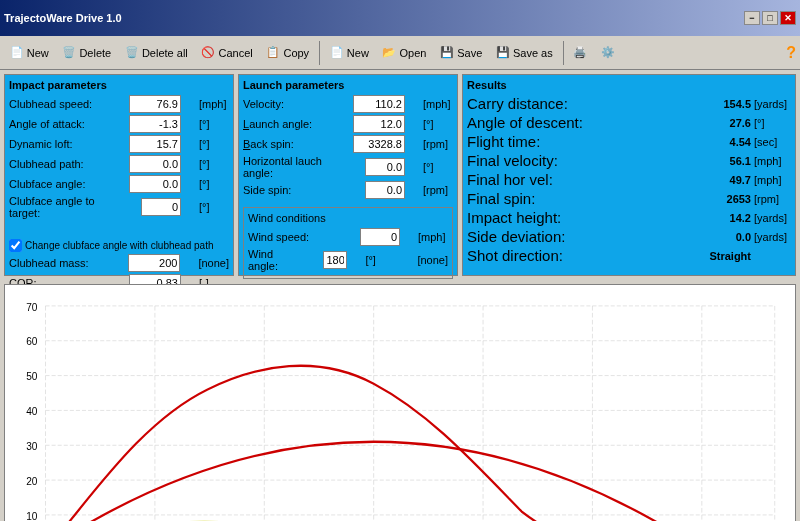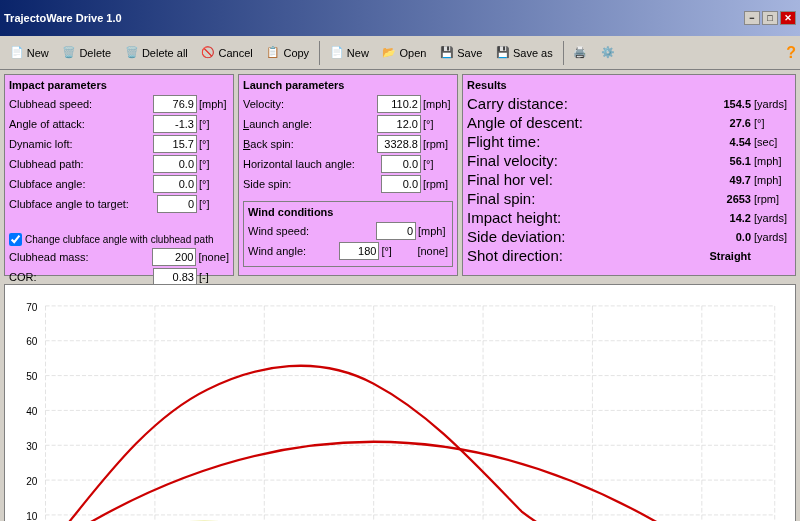--- a/index.html
+++ b/index.html
@@ -65,46 +65,46 @@
       margin: 0 2px;
     }
     .main-content {
       display: flex;
       gap: 4px;
       padding: 4px;
       height: 210px;
     }
     .panel {
       border: 1px solid #808080;
-      background: #f0abfc;
+      background: #0ea5e9;
       padding: 4px;
       position: relative;
     }
     .panel-title {
       font-weight: bold;
       margin-bottom: 4px;
       font-size: 11px;
     }
     .impact-panel { width: 230px; }
     .launch-panel { width: 220px; }
     .results-panel { flex: 1; }
     .field-row {
       display: flex;
       align-items: center;
       margin-bottom: 2px;
-      gap: 2px;
+      gap: 18px;
     }
     .field-label {
       font-size: 11px;
       color: #000;
       min-width: 0;
       flex: 1;
     }
     .field-input {
-      width: 44px;
+      width: 52px;
       height: 18px;
       border: 1px solid #808080;
       background: white;
       font-size: 11px;
       padding: 0 2px;
       text-align: right;
     }
     .field-unit {
       font-size: 11px;
       color: #000;
@@ -157,21 +157,21 @@
       background: none;
       border: none;
       cursor: pointer;
     }
     .wind-panel {
       border: 1px solid #808080;
       padding: 4px;
       margin-top: 4px;
     }
     .wind-title {
-      font-weight: bold;
+      font-weight: normal;
       margin-bottom: 4px;
     }
     .underline-label {
       text-decoration: underline;
     }
   </style>
 </head>
 <body>
 
 <div class="title-bar">
@@ -315,21 +315,21 @@
 
     <div class="wind-panel" style="margin-top:8px;">
       <div class="wind-title">Wind conditions</div>
       <div class="field-row">
         <span class="field-label">Wind speed:</span>
         <input class="field-input" value="0" style="width: 40px;">
         <span class="field-unit">[mph]</span>
       </div>
       <div class="field-row">
         <span class="field-label">Wind angle:</span>
-        <input class="field-input" value="180" style="width: 40px; text-align: right;">
+        <input class="field-input" value="180" style="width: 24px; text-align: right;">
         <span class="field-unit">[°]</span>
         <span style="margin-left:4px;font-size:11px;">[none]</span>
       </div>
     </div>
   </div>
 
   <div class="panel results-panel">
     <div class="panel-title">Results</div>
 
     <div class="result-row">

